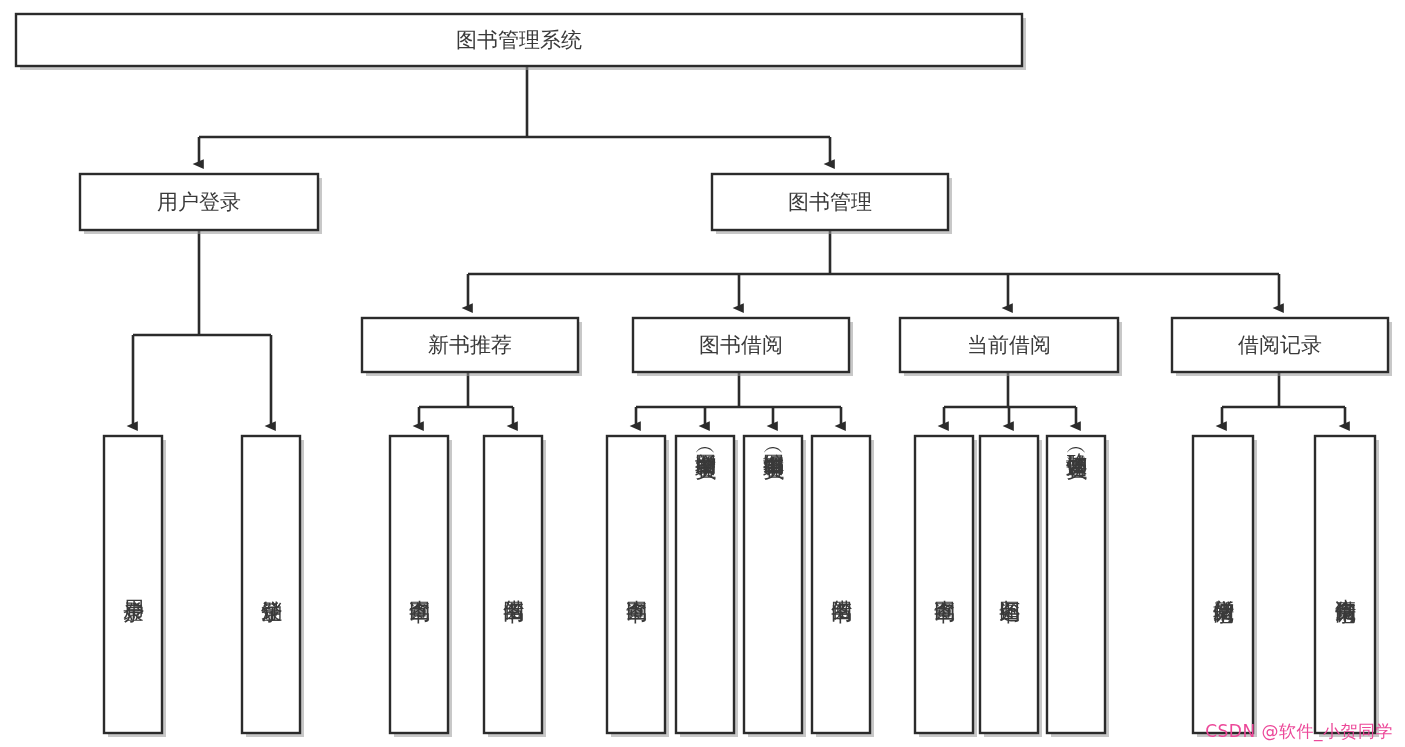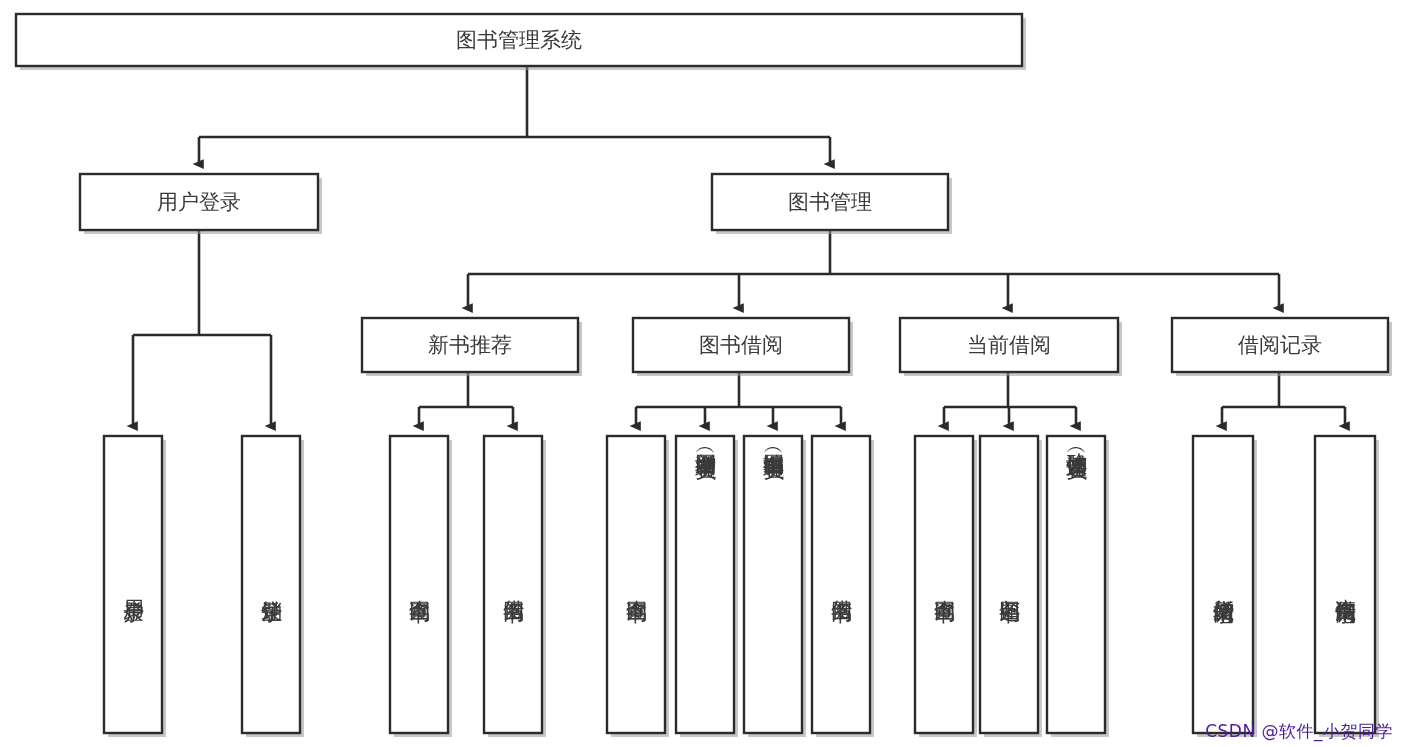--- a/index.html
+++ b/index.html
@@ -68,21 +68,21 @@
     line-height: 1.12;
     letter-spacing: 1px;
     white-space: nowrap;
   }
   .watermark {
     position: absolute;
     right: 12px;
     bottom: 4px;
     font-family: "DejaVu Sans", "Liberation Sans", sans-serif;
     font-size: 17px;
-    color: #4c1d95;
+    color: #ec4899;
     letter-spacing: 0.5px;
     white-space: nowrap;
   }
 </style>
 </head>
 <body>
 
 <div id="diagram-root">
 
   <svg class="flow" viewBox="0 0 1405 747" xmlns="http://www.w3.org/2000/svg">

